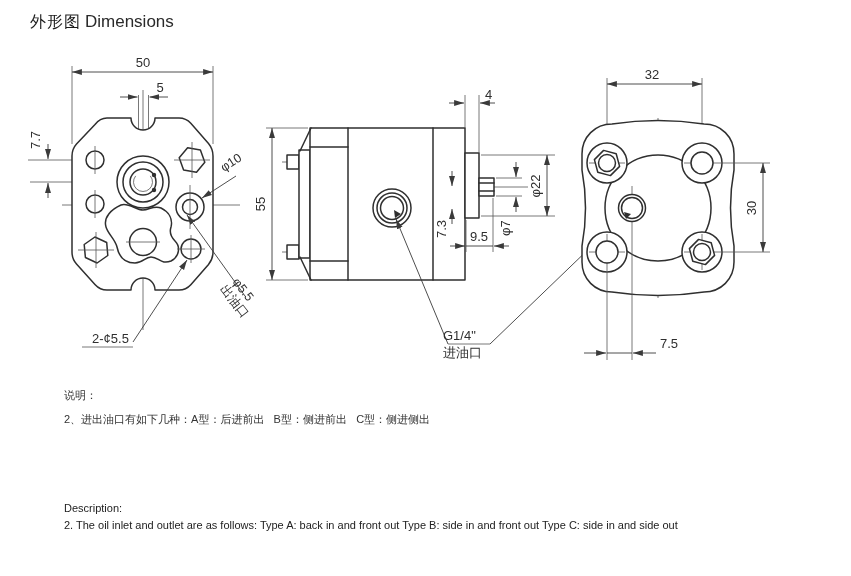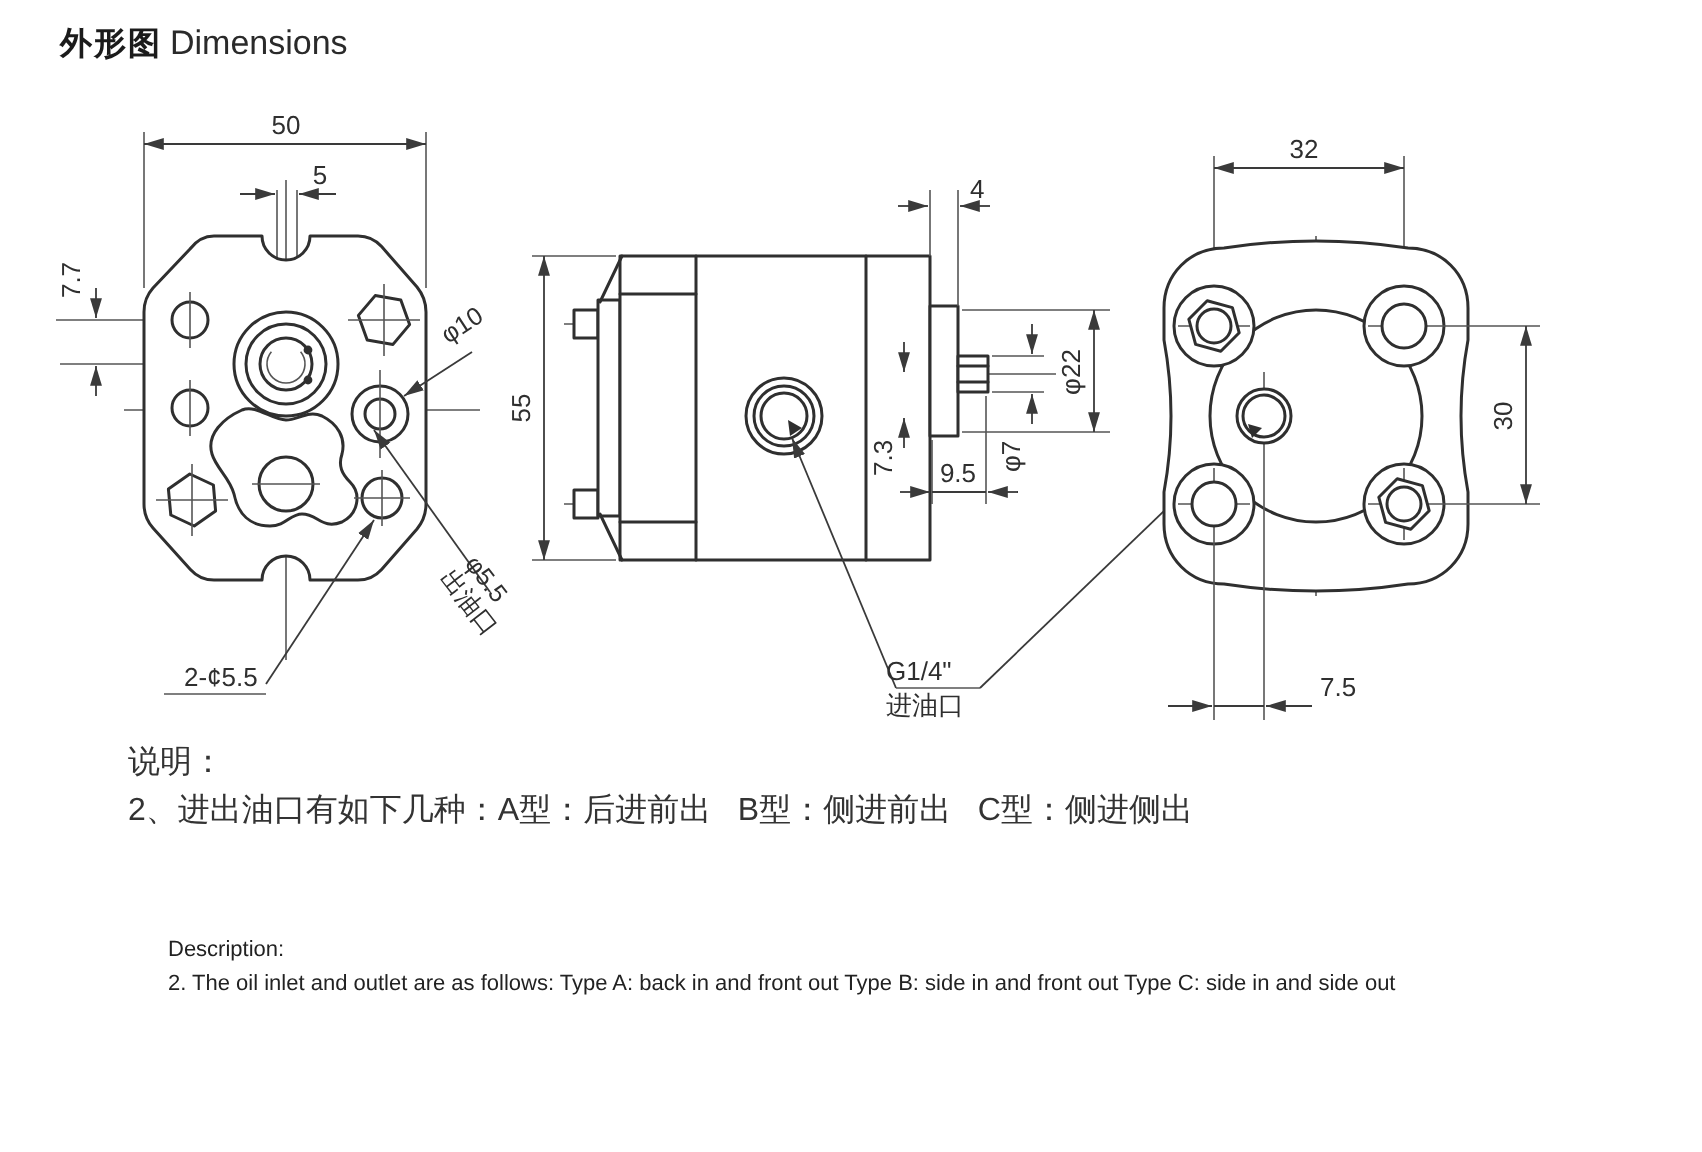--- a/index.html
+++ b/index.html
@@ -1,33 +1,33 @@
 <!DOCTYPE html>
 <html><head>
 <meta charset="utf-8">
 <style>
   html,body{margin:0;padding:0;background:#fff;}
   .page{position:relative;width:851px;height:576px;background:#fff;overflow:hidden;
         font-family:"Liberation Sans", sans-serif;color:#222;}
   .title{position:absolute;left:30px;top:12px;white-space:nowrap;}
-  .title .zh{font-weight:bold;font-size:16px;color:#1b1b1b;letter-spacing:1px;}
+  .title .zh{font-weight:normal;font-size:16px;color:#1b1b1b;letter-spacing:1px;}
   .title .en{font-size:17px;color:#2a2a2a;margin-left:4px;}
   .drawing{position:absolute;left:0;top:0;}
   
   .ol{stroke:#2f2f2f;stroke-width:1.5;fill:none;stroke-linejoin:round;stroke-linecap:round;}
   .olf{stroke:#2f2f2f;stroke-width:1.5;fill:#fff;stroke-linejoin:round;stroke-linecap:round;}
   .tn{stroke:#555;stroke-width:0.8;fill:none;stroke-linecap:butt;}
   .dm{stroke:#3a3a3a;stroke-width:0.9;fill:none;}
   .dt{font-family:"Liberation Sans",sans-serif;font-size:13px;fill:#2f2f2f;}
   .dts{font-family:"Liberation Sans",sans-serif;font-size:12.5px;fill:#2f2f2f;}
   .fillmark{fill:#2f2f2f;stroke:none;}
   
-  .notes{position:absolute;left:64px;top:370px;font-size:16px;color:#333;line-height:23.5px;}
+  .notes{position:absolute;left:64px;top:384px;font-size:11px;color:#333;line-height:23.5px;}
   .notes div{white-space:pre-wrap;}
-  .desc{position:absolute;left:64px;top:467px;font-size:11px;color:#222;line-height:17px;margin-left:20px;}
+  .desc{position:absolute;left:64px;top:500px;font-size:11px;color:#222;line-height:17px;}
   .desc div{white-space:pre-wrap;}
 </style>
 </head>
 <body>
 
 <div class="page">
 
   <div class="title">
     <span class="zh">外形图</span><span class="en">Dimensions</span>
   </div>

